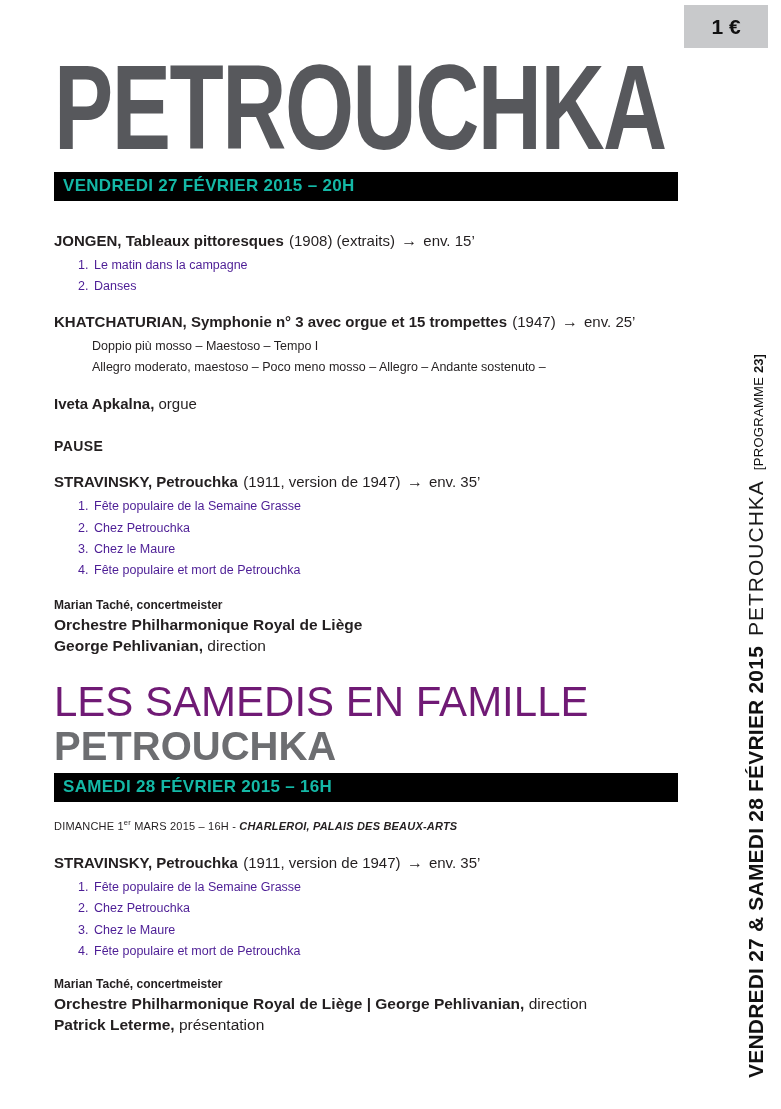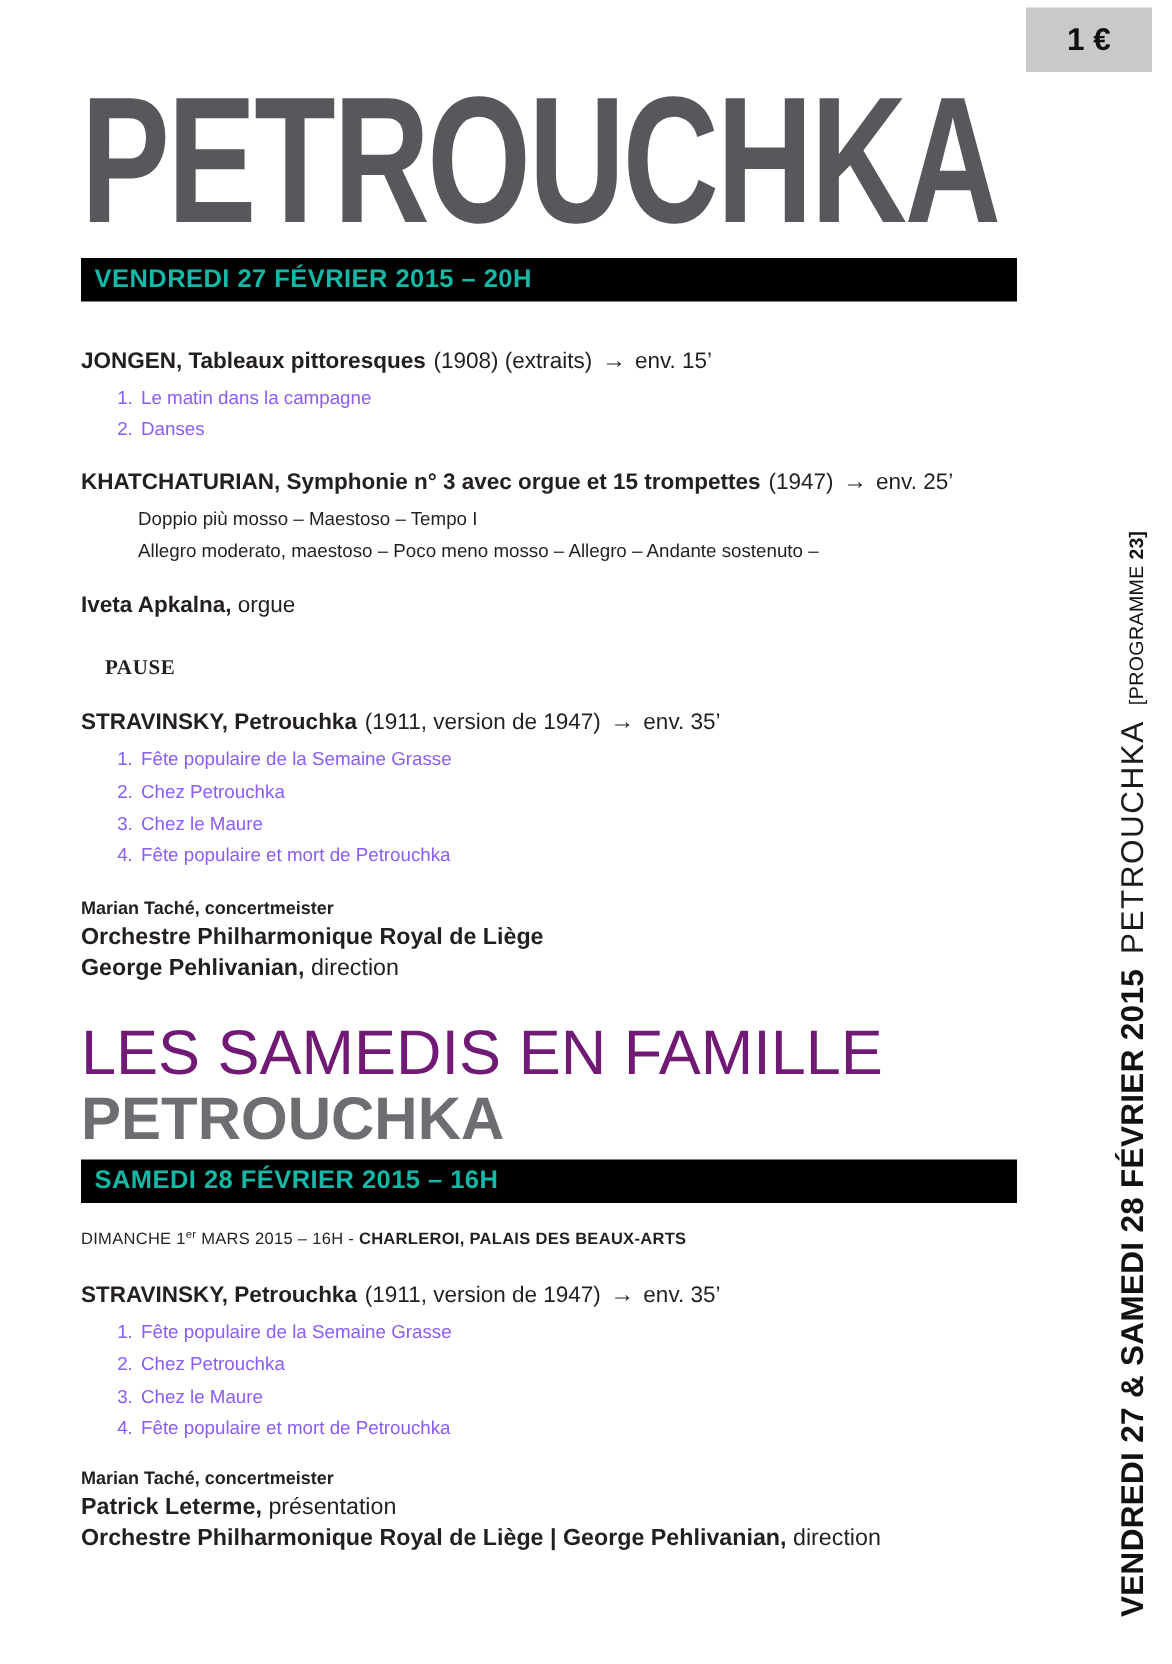--- a/index.html
+++ b/index.html
@@ -33,31 +33,31 @@
   .work-line.tight{ margin-top:14px; }
   .work-line.mt18{ margin-top:18px; }
   .work-line.mt22{ margin-top:22px; }
   .work-title{ font-weight:bold; }
   .work-detail{ margin-left:0.35em; }
   .arrow{ margin-left:0.4em; font-size:16px; }
   .work-duration{ margin-left:0.4em; }
 
   ol.movements{
     margin:4px 0 10px; padding-left:38px; font-size:12.5px; line-height:1.7;
-    color:#8b5cf6;
+    color:#4c1d95;
   }
   ol.movements li{ padding-left:2px; }
 
   .tempo-block{ margin:4px 0 10px; padding-left:38px; font-size:12.5px; line-height:1.75; }
 
   .soloist-line{ margin:16px 0 0; font-size:15px; }
   .person-name{ font-weight:bold; }
   .person-role{ margin-left:0.28em; }
 
-  .pause-line{ margin:26px 16px 0; font-size:14px; font-weight:bold; letter-spacing:0.4px;font-family:Liberation Serif, serif; }
+  .pause-line{ margin:26px 0 0; font-size:14px; font-weight:bold; letter-spacing:0.4px; }
 
   .credits{ margin-top:16px; }
   .credit-small{ margin:0; font-size:12px; font-weight:bold; line-height:1.45; }
   .credit-big{ margin:0; font-size:15.5px; font-weight:bold; line-height:1.35; }
   .credit-mixed{ margin:0; font-size:15.5px; line-height:1.35; }
 
   .broadcast{ margin:40px 0 0; font-size:14px; }
   .musiq3{ font-family:"DejaVu Serif", serif; margin-left:0.25em; letter-spacing:0.5px; }
   .musiq3 .mu{ font-size:15px; }
   .musiq3 .si{ font-size:11px; vertical-align:5px; }
@@ -68,21 +68,21 @@
     margin:0; font-size:42px; font-weight:400; color:#701a75;
     line-height:1.05; letter-spacing:0;
   }
   .h2-bold{
     margin:0; font-size:40px; font-weight:800; color:#6d6e71;
     line-height:1.05; letter-spacing:0;
   }
 
   .extra-date{ margin:16px 0 0; font-size:11px; letter-spacing:0.2px; }
   .extra-date sup{ font-size:7.5px; }
-  .extra-date .venue{ font-weight:bold; }
+  .extra-date .venue{ font-weight:bold;font-style:italic; }
 
   .credits2{ margin-top:14px; }
 
   .vertical-strip{
     position:absolute; left:744px; top:1078px;
     transform:rotate(-90deg); transform-origin:0 0;
     white-space:nowrap; color:#111;
   }
   .v-dates{ font-size:21px; font-weight:bold; letter-spacing:0.2px; }
   .v-title{ font-size:21px; font-weight:400; margin-left:10px; letter-spacing:1px; color:#1a1a1a; }
@@ -151,22 +151,22 @@
     <p class="work-line mt22"><span class="work-title">STRAVINSKY, Petrouchka</span><span class="work-detail">(1911, version de 1947)</span><span class="arrow">→</span><span class="work-duration">env. 35’</span></p>
     <ol class="movements">
       <li>Fête populaire de la Semaine Grasse</li>
       <li>Chez Petrouchka</li>
       <li>Chez le Maure</li>
       <li>Fête populaire et mort de Petrouchka</li>
     </ol>
 
     <div class="credits credits2">
       <p class="credit-small">Marian Taché, concertmeister</p>
+      <p class="credit-mixed"><span class="person-name">Orchestre Philharmonique Royal de Liège | George Pehlivanian,</span><span class="person-role">direction</span></p>
       <p class="credit-mixed"><span class="person-name">Patrick Leterme,</span><span class="person-role">présentation</span></p>
-      <p class="credit-mixed"><span class="person-name">Orchestre Philharmonique Royal de Liège | George Pehlivanian,</span><span class="person-role">direction</span></p>
     </div>
 
   </div>
 
   <div class="vertical-strip">
     <span class="v-dates">VENDREDI 27 &amp; SAMEDI 28 FÉVRIER 2015</span><span class="v-title">PETROUCHKA</span><span class="v-label">[PROGRAMME </span><span class="v-num">23]</span>
   </div>
 
 </div>
 

